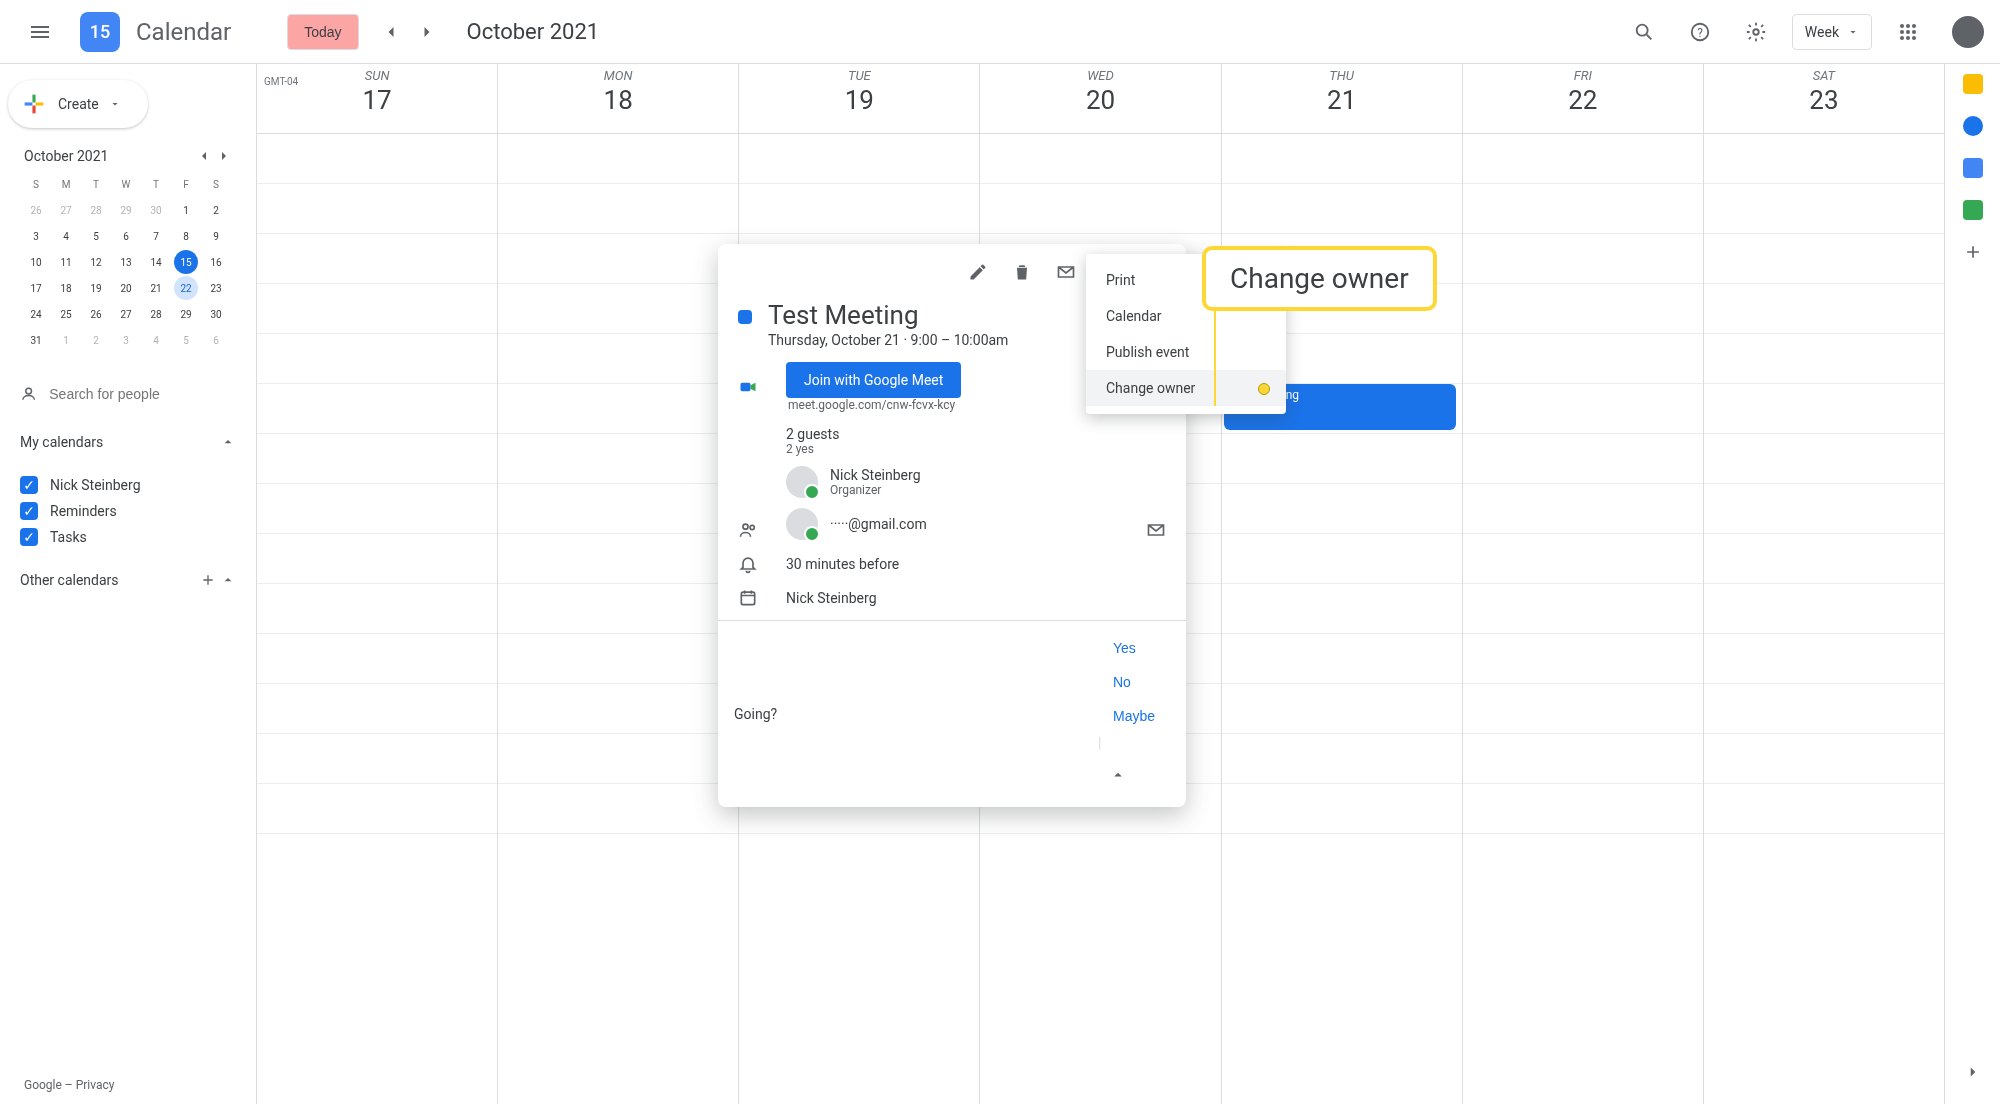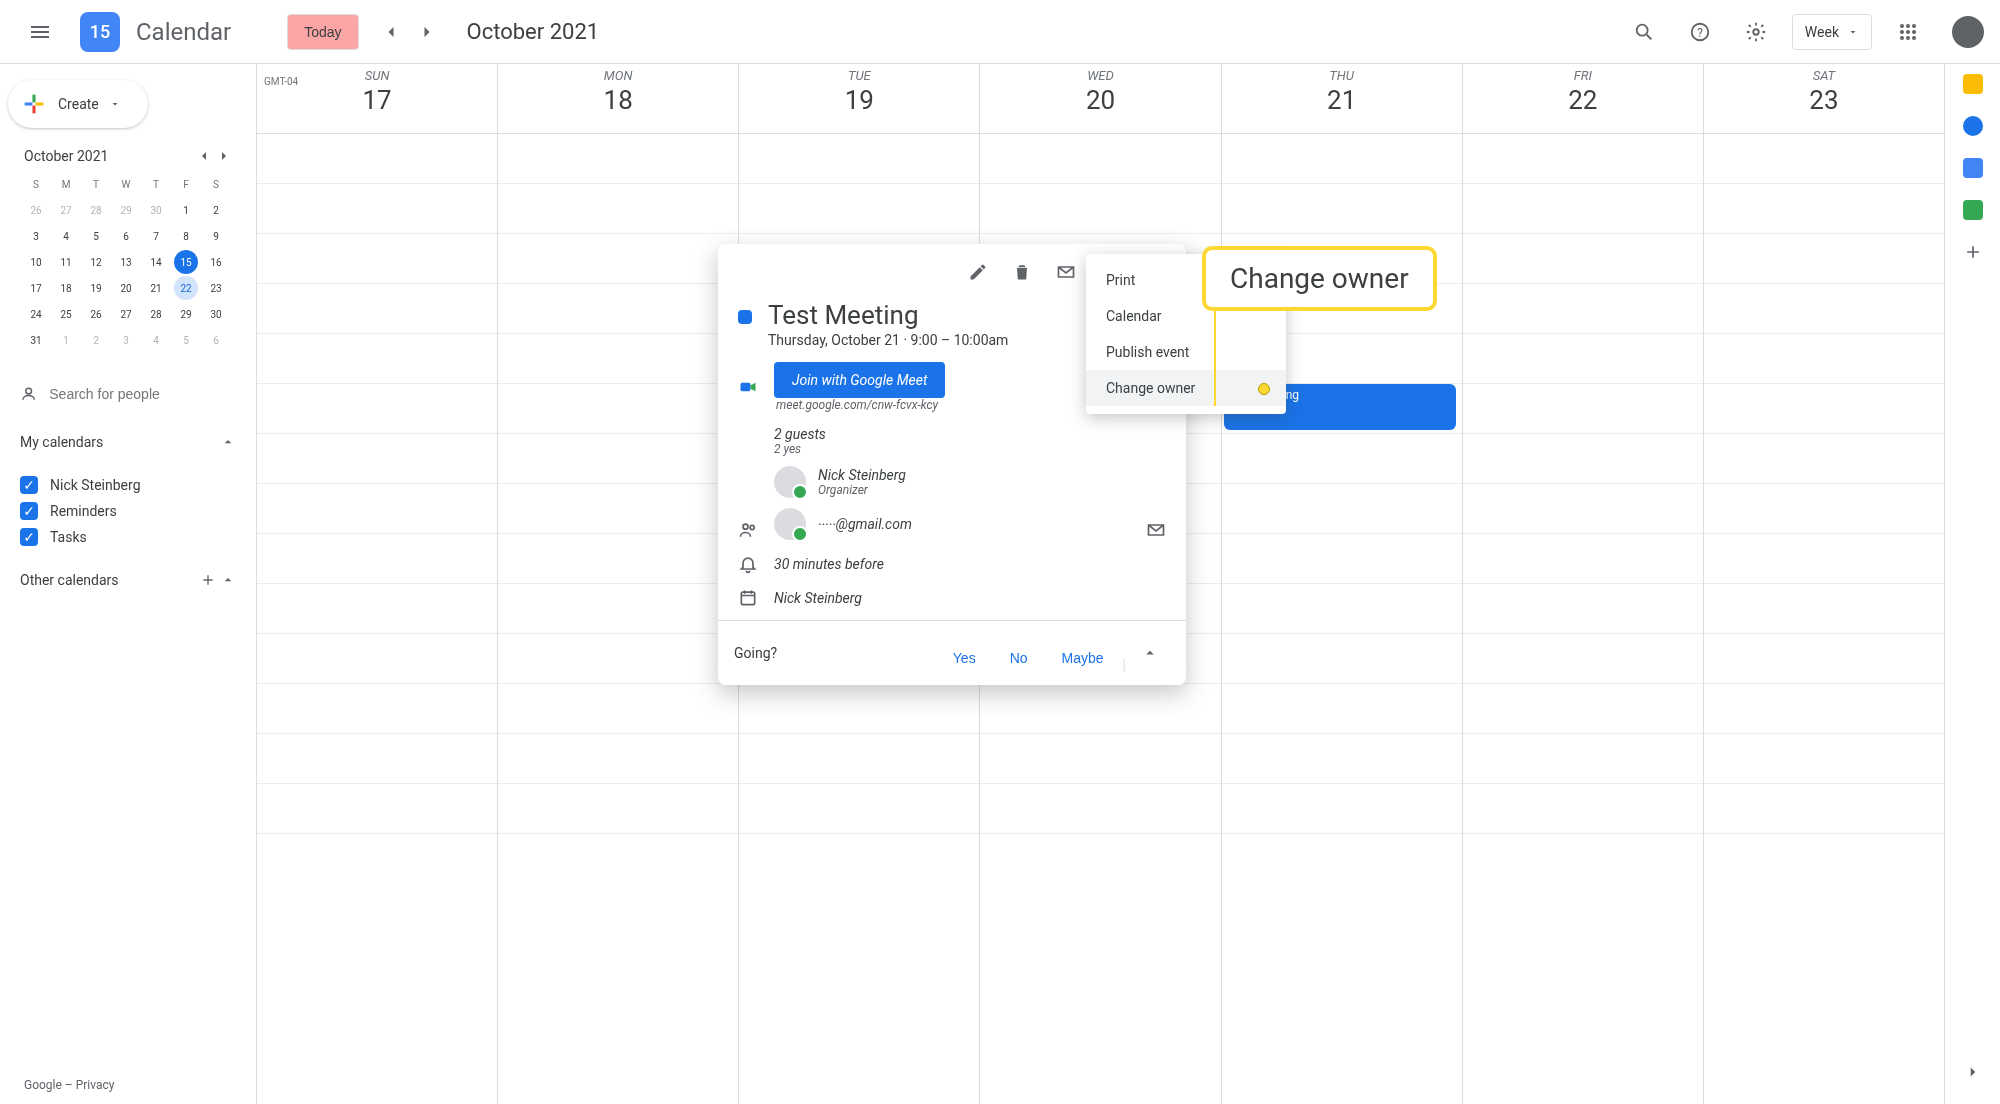--- a/index.html
+++ b/index.html
@@ -62,21 +62,21 @@
 
   
   .popover { position:absolute; left:462px; top:180px; width:468px; background:#fff; border-radius:8px; box-shadow:0 8px 24px rgba(60,64,67,.3); z-index:40; display:flex; flex-direction:column; }
   .popover-actions { display:flex; justify-content:flex-end; gap:4px; padding:8px 12px; }
   .popover-body { padding:0 20px 12px 20px; display:flex; flex-direction:column; gap:14px; }
   .event-title-row { display:flex; align-items:flex-start; gap:16px; }
   .dot { width:14px; height:14px; border-radius:4px; background:#1a73e8; margin-top:10px; flex-shrink:0; }
   .event-title { font-size:26px; color:#3c4043; }
   .event-subtitle { font-size:14px; color:#3c4043; margin-top:2px; }
   .meet-btn { display:inline-block; background:#1a73e8; color:#fff; padding:10px 18px; border-radius:4px; font-size:14px; cursor:pointer; }
-  .detail-row { display:flex; align-items:center; gap:16px; font-size:14px; color:#3c4043;font-style:italic; }
+  .detail-row { display:flex; align-items:center; gap:28px; font-size:14px; color:#3c4043; }
   .detail-row .row-icon { width:20px; display:flex; justify-content:center; color:#5f6368; }
   .guest-item { display:flex; align-items:center; gap:12px; }
   .guest-avatar { width:32px; height:32px; border-radius:50%; background:#dadce0; position:relative; }
   .guest-avatar::after { content:''; position:absolute; right:-2px; bottom:-2px; width:12px; height:12px; border-radius:50%; background:#34a853; border:2px solid #fff; }
   .meet-link { font-size:12px; color:#5f6368; margin-left:2px; }
   .popover-footer { display:flex; align-items:center; justify-content:space-between; padding:12px 16px; border-top:1px solid #dadce0; }
   .rsvp-btn { padding:6px 14px; border:1px solid transparent; border-radius:4px; color:#1a73e8; font-size:14px; cursor:pointer; background:#fff; }
 
   
   .context-menu { position:absolute; left:830px; top:190px; width:200px; background:#fff; border-radius:4px; box-shadow:0 4px 16px rgba(60,64,67,.3); padding:8px 0; z-index:50; }
@@ -553,21 +553,21 @@
             <svg width="20" height="20" viewBox="0 0 24 24">
                 <rect x="4" y="5" width="16" height="15" rx="2" fill="none" stroke="#5f6368" stroke-width="2"></rect>
                 <path stroke="#5f6368" stroke-width="2" d="M4 9h16M8 3v4M16 3v4"></path>
               </svg>
           </span>
           <span>Nick Steinberg</span>
         </div>
       </div>
       <div class="popover-footer">
         <span>Going?</span>
-        <div style="display:flex;align-items:flex-end;gap:4px;">
+        <div style="display:flex;align-items:flex-start;gap:4px;flex-direction:column;">
           <button class="rsvp-btn">Yes</button>
           <button class="rsvp-btn">No</button>
           <button class="rsvp-btn">Maybe</button>
           <span style="color:#dadce0;">|</span>
           <span class="icon-btn">
             <svg width="18" height="18" viewBox="0 0 24 24">
                 <path fill="#5f6368" d="M7 14l5-5 5 5z"></path>
               </svg>
           </span>
         </div>

